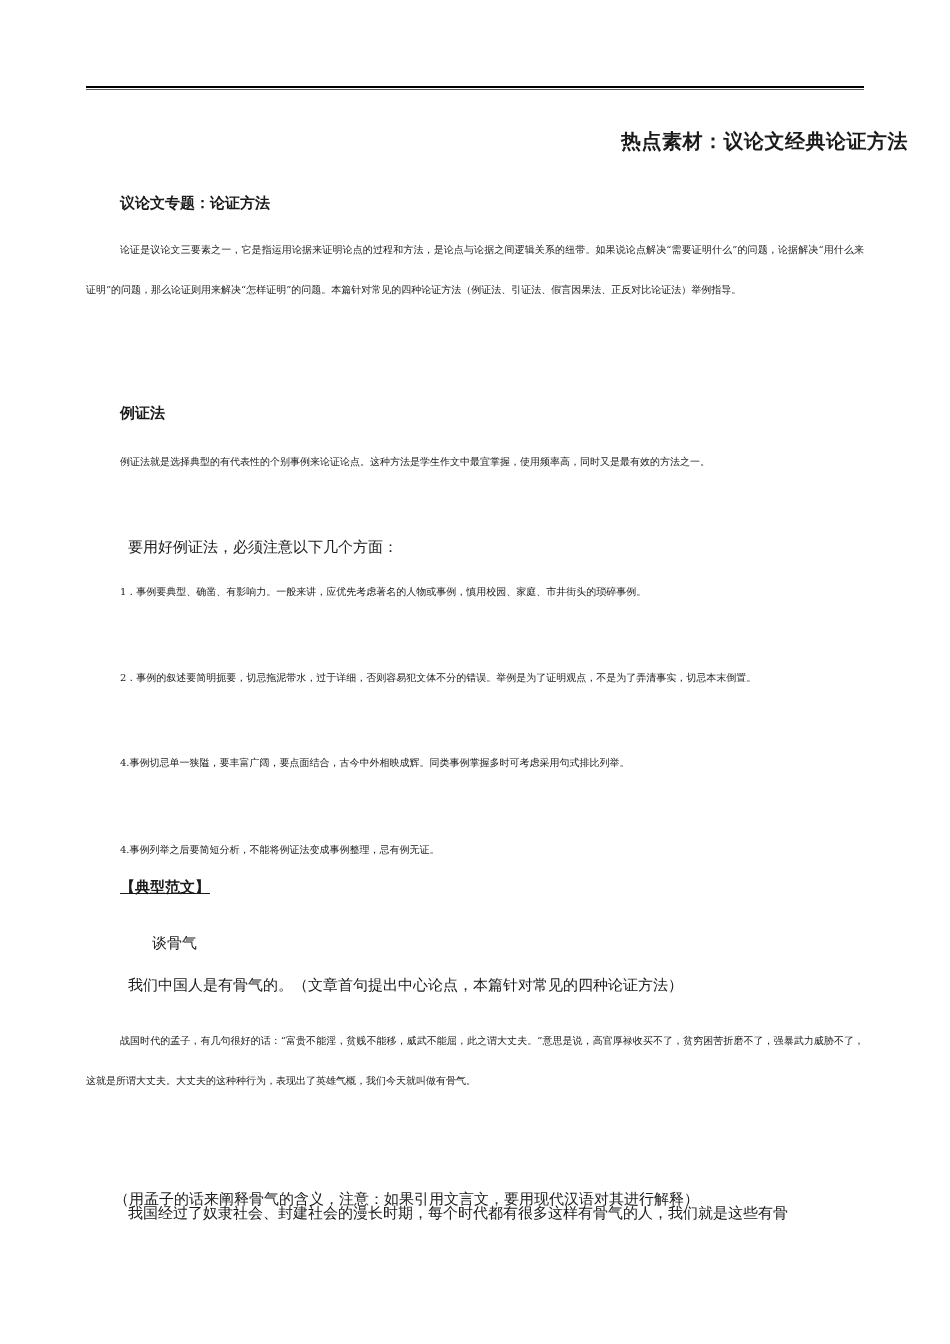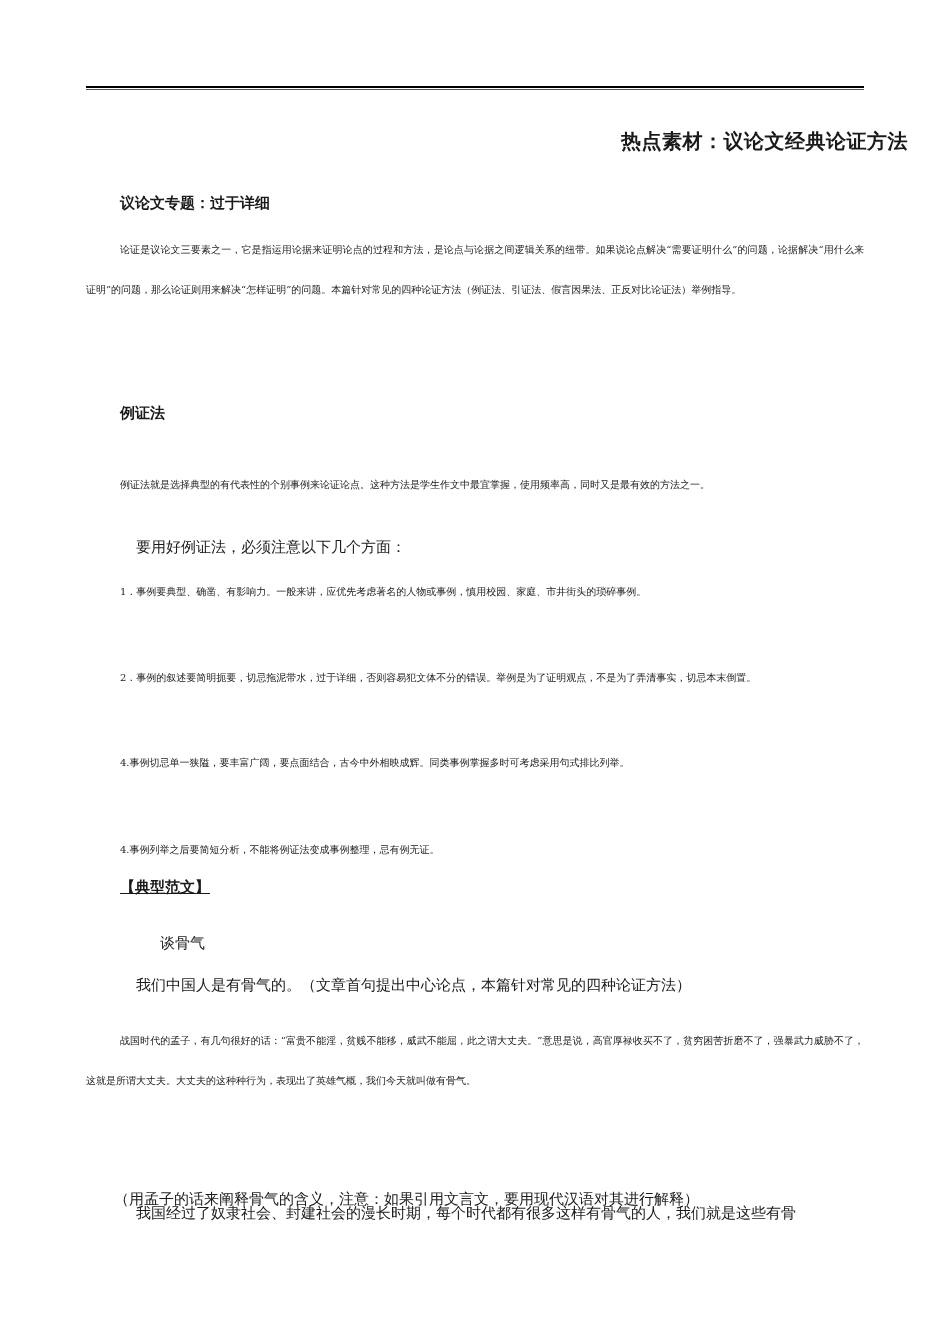--- a/index.html
+++ b/index.html
@@ -63,41 +63,41 @@
     .heading {
       position: absolute;
       left: 34px;
       font-family: "DejaVu Sans", "Liberation Sans", sans-serif;
       font-weight: bold;
       font-size: 15px;
       line-height: 30px;
     }
     .plain-left {
       position: absolute;
-      left: 50px;
+      left: 42px;
       font-size: 15px;
       line-height: 30px;
     }
   </style>
 </head>
 <body>
 
 <div class="header-rule"></div>
 
 <div class="page">
 
   <div class="title">热点素材：议论文经典论证方法</div>
 
-  <div class="heading" style="top:188px;">议论文专题：过于详细</div>
+  <div class="heading" style="top:188px;">议论文专题：论证方法</div>
 
   <div class="block indent" style="top:230px;">论证是议论文三要素之一，它是指运用论据来证明论点的过程和方法，是论点与论据之间逻辑关系的纽带。如果说论点解决“需要证明什么”的问题，论据解决“用什么来证明”的问题，那么论证则用来解决“怎样证明”的问题。本篇针对常见的四种论证方法（例证法、引证法、假言因果法、正反对比论证法）举例指导。</div>
 
   <div class="heading" style="top:398px;">例证法</div>
 
-  <div class="block indent" style="top:465px;">例证法就是选择典型的有代表性的个别事例来论证论点。这种方法是学生作文中最宜掌握，使用频率高，同时又是最有效的方法之一。</div>
+  <div class="block indent" style="top:442px;">例证法就是选择典型的有代表性的个别事例来论证论点。这种方法是学生作文中最宜掌握，使用频率高，同时又是最有效的方法之一。</div>
 
   <div class="plain-left" style="top:532px;">要用好例证法，必须注意以下几个方面：</div>
 
   <div class="block indent" style="top:572px;">1．事例要典型、确凿、有影响力。一般来讲，应优先考虑著名的人物或事例，慎用校园、家庭、市井街头的琐碎事例。</div>
 
   <div class="block indent" style="top:658px;">2．事例的叙述要简明扼要，切忌拖泥带水，过于详细，否则容易犯文体不分的错误。举例是为了证明观点，不是为了弄清事实，切忌本末倒置。</div>
 
   <div class="block indent" style="top:743px;">4.事例切忌单一狭隘，要丰富广阔，要点面结合，古今中外相映成辉。同类事例掌握多时可考虑采用句式排比列举。</div>
 
   <div class="block indent" style="top:830px;">4.事例列举之后要简短分析，不能将例证法变成事例整理，忌有例无证。</div>

